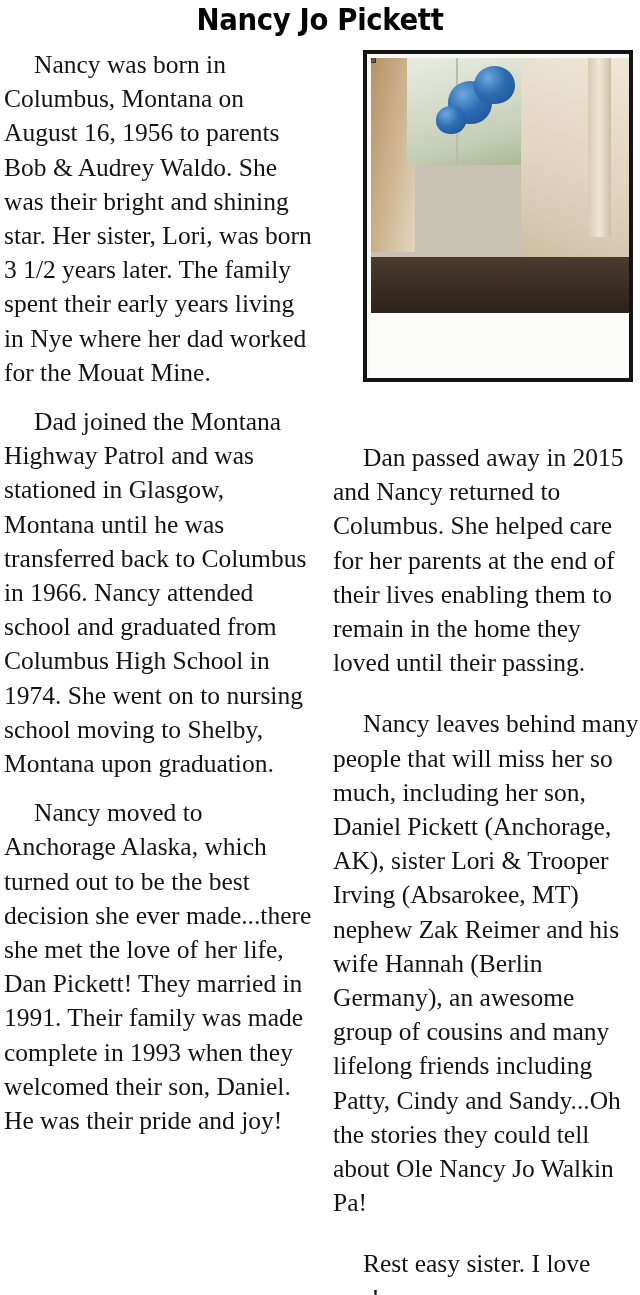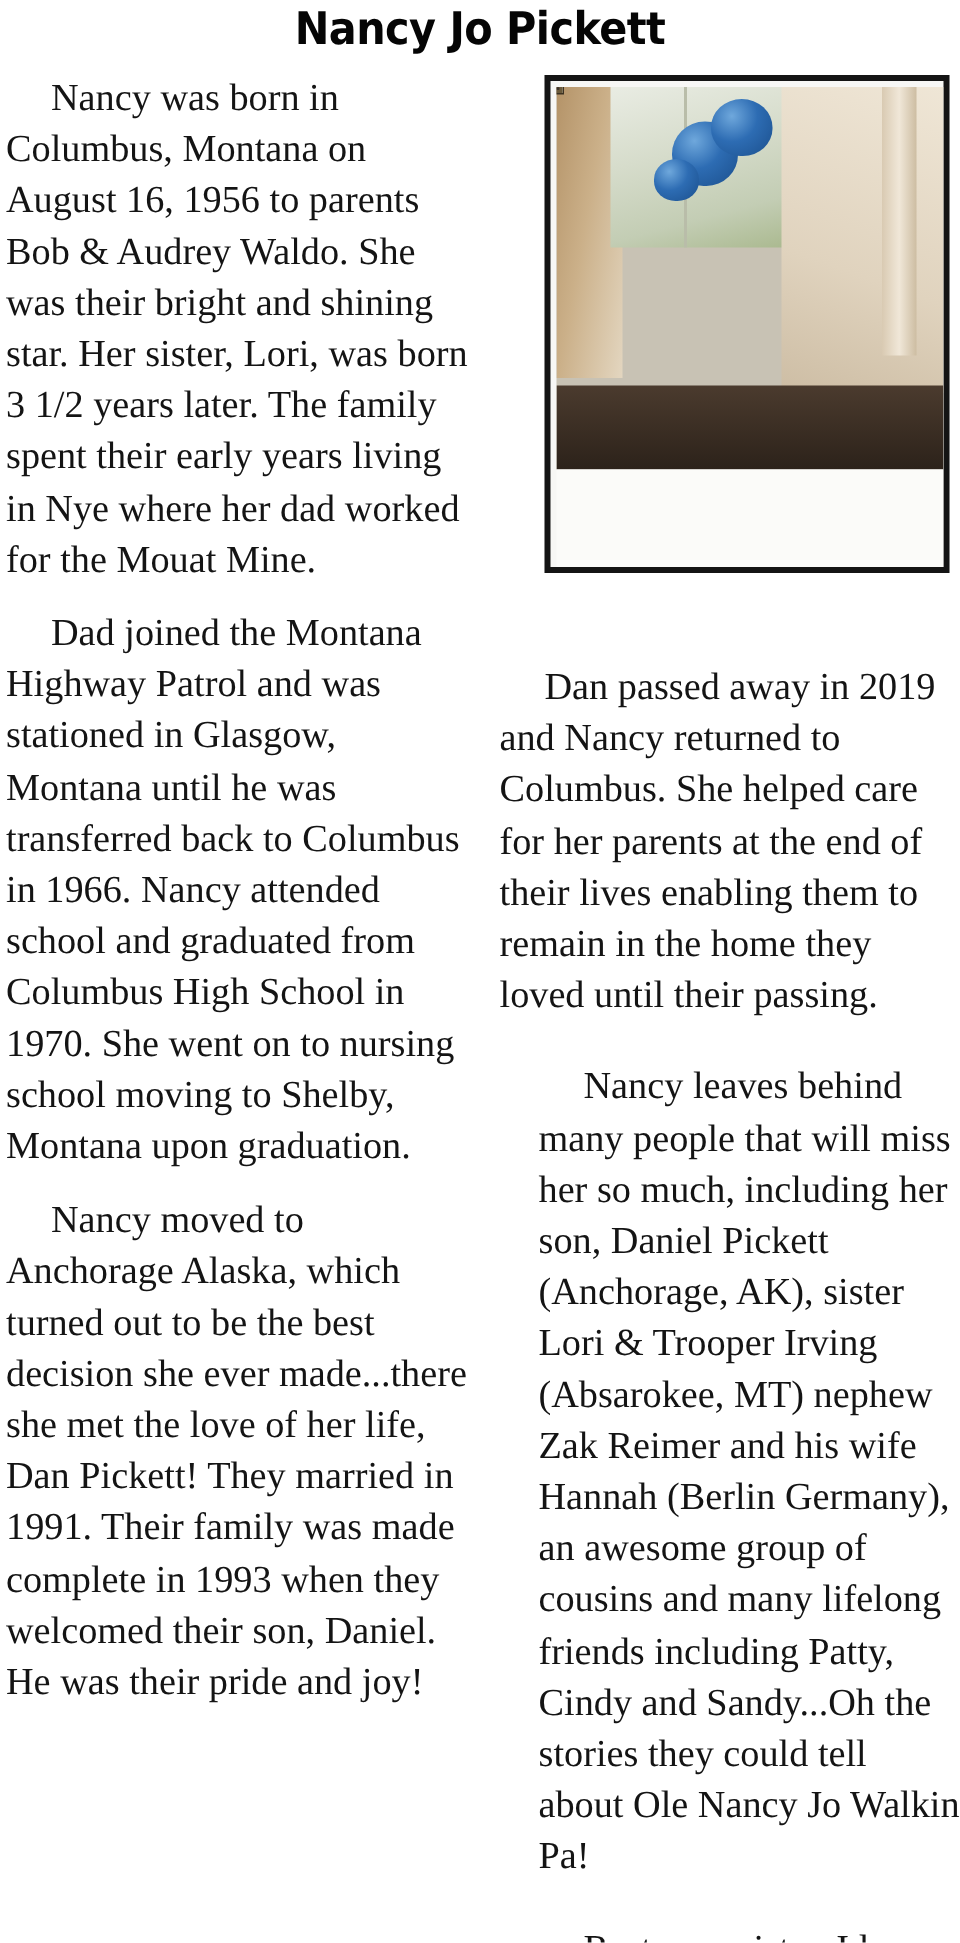--- a/index.html
+++ b/index.html
@@ -54,21 +54,20 @@
   .col p {
     margin: 0 0 0 0;
     text-indent: 30px;
     hyphens: manual;
   }
   .col p + p {
     margin-top: 15px;
   }
   .col-right p + p {
     margin-top: 27px;
-    margin-left: 26px;
   }
 
   
   .photo-frame {
     position: absolute;
     left: 363px;
     top: 50px;
     width: 270px;
     height: 332px;
     border: 4px solid #141414;
@@ -277,21 +276,21 @@
         <div class="p3-mustache"></div>
         <div class="p3-bolo"></div>
       </div>
     </div>
   </div>
   <div class="photo-caption-space"></div>
 </div>
 
 <div class="col col-left">
   <p>Nancy was born in Columbus, Montana on August 16, 1956 to parents Bob &amp; Audrey Waldo. She was their bright and shining star. Her sister, Lori, was born 3 1/2 years later. The family spent their early years living in Nye where her dad worked for the Mouat Mine.</p>
-  <p>Dad joined the Montana Highway Patrol and was stationed in Glasgow, Montana until he was transferred back to Columbus in 1966. Nancy attended school and graduated from Columbus High School in 1970. She went on to nursing school moving to Shelby, Montana upon graduation.</p>
+  <p>Dad joined the Montana Highway Patrol and was stationed in Glasgow, Montana until he was transferred back to Columbus in 1966. Nancy attended school and graduated from Columbus High School in 1974. She went on to nursing school moving to Shelby, Montana upon graduation.</p>
   <p>Nancy moved to Anchorage Alaska, which turned out to be the best decision she ever made...there she met the love of her life, Dan Pickett! They married in 1991. Their family was made complete in 1993 when they welcomed their son, Daniel. He was their pride and joy!</p>
 </div>
 
 <div class="col col-right">
-  <p>Dan passed away in 2019 and Nancy returned to Columbus. She helped care for her parents at the end of their lives enabling them to remain in the home they loved until their passing.</p>
+  <p>Dan passed away in 2015 and Nancy returned to Columbus. She helped care for her parents at the end of their lives enabling them to remain in the home they loved until their passing.</p>
   <p>Nancy leaves behind many people that will miss her so much, including her son, Daniel Pickett (Anchorage, AK), sister Lori &amp; Trooper Irving (Absarokee, MT) nephew Zak Reimer and his wife Hannah (Berlin Germany), an awesome group of cousins and many lifelong friends including Patty, Cindy and Sandy...Oh the stories they could tell about Ole Nancy Jo Walkin Pa!</p>
   <p>Rest easy sister. I love you!</p>
 </div>
 
 </body></html>

